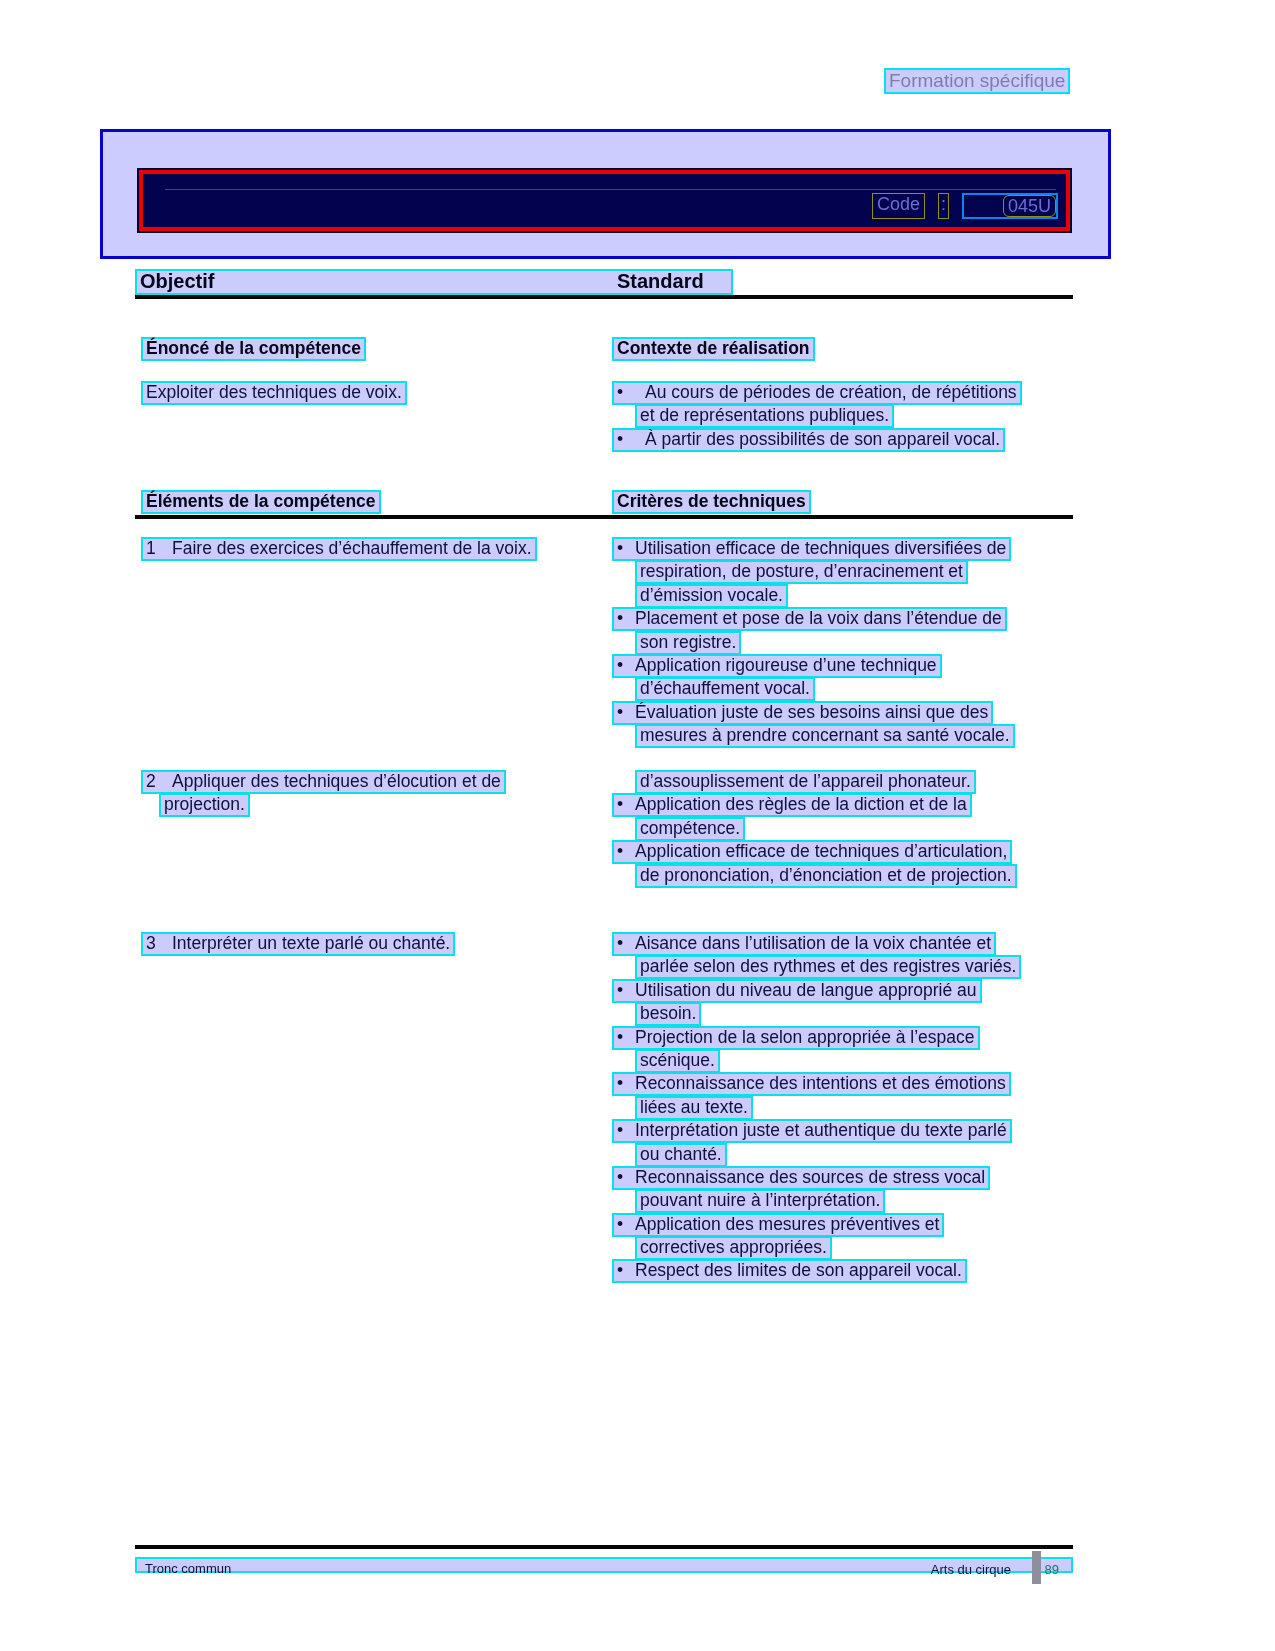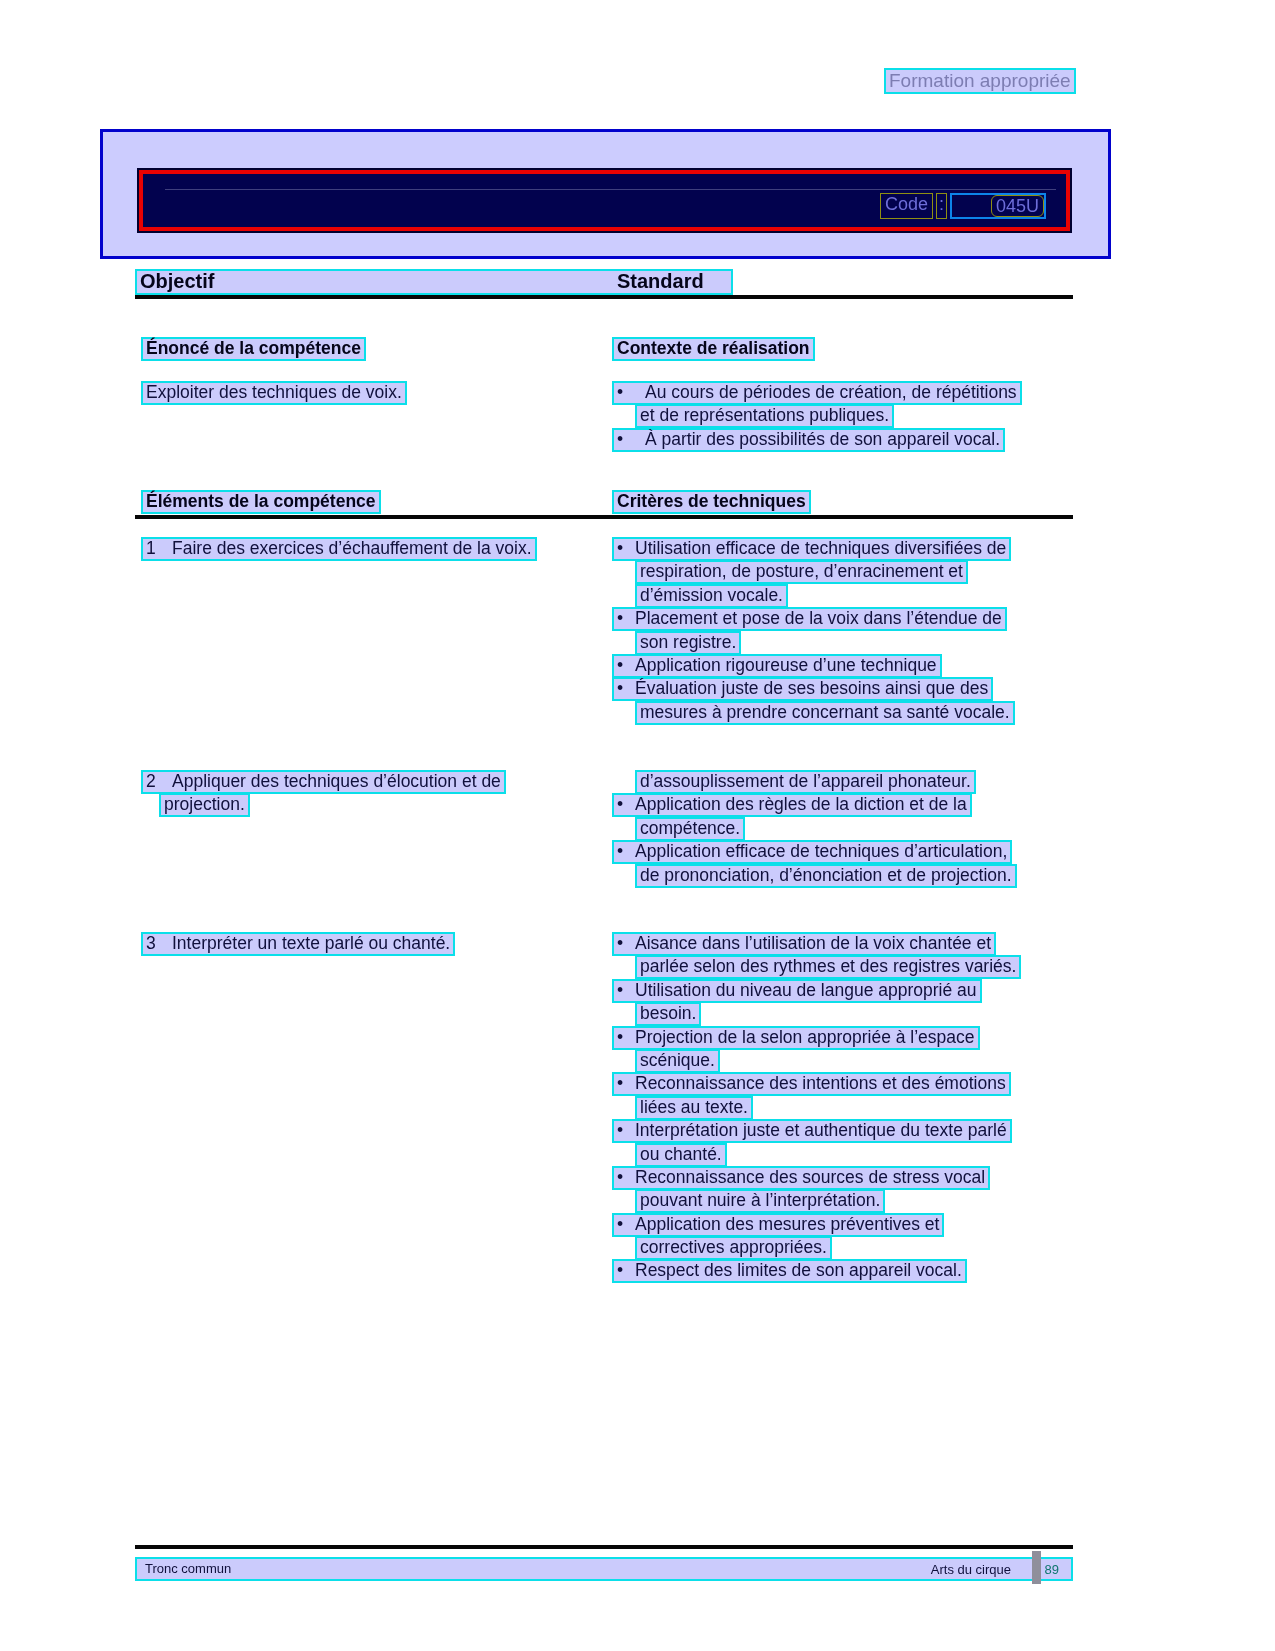--- a/index.html
+++ b/index.html
@@ -35,49 +35,49 @@
   .hero-outline{
     position:absolute;left:34px;top:36px;width:935px;height:65px;
     border:2px solid #000030;box-sizing:border-box;
   }
   .hero-red{
     width:100%;height:100%;border:4px solid #e90202;box-sizing:border-box;
     background:#02024e;position:relative;
   }
   .navy-line{position:absolute;left:22px;right:10px;top:15px;height:1px;background:#3f3f7d;}
   .code-row{
-    position:absolute;right:20px;top:19px;display:flex;gap:3px;align-items:stretch;
+    position:absolute;right:8px;top:19px;display:flex;gap:13px;align-items:stretch;
     font-size:18px;line-height:20px;color:#6d6dd8;
   }
   .olive{border:1px solid #8f8f12;padding:0 4px;}
   .code-field{
     border:2px solid #0d84ea;width:96px;display:flex;justify-content:flex-end;
     box-sizing:border-box;
   }
   .code-field .olive{border-color:#8f8f12;border-radius:6px;}
 
   
   .objbox{width:588px;position:relative;font-size:20px;line-height:21px;}
   .obj,.std{font-weight:bold;color:#05051a;}
   .std{position:absolute;left:480px;}
 
   
   .footer-hl{
-    display:block;width:938px;box-sizing:border-box;height:24px;position:relative;
+    display:block;width:938px;box-sizing:border-box;height:16px;position:relative;
     font-size:13px;line-height:17px;padding:1px 8px;
   }
   .footer-right{position:absolute;right:60px;top:2px;}
   .footer-num{position:absolute;right:12px;top:2px;color:#0f766e;}
   .footer-bar{position:absolute;right:34px;top:-6px;width:9px;height:33px;background:#8f8f9b;}
 </style>
 </head>
 <body>
 
 <div class="abs" style="top:68px;left:884px;">
-  <span class="hl muted">Formation appropriée</span>
+  <span class="hl muted">Formation spécifique</span>
 </div>
 
 <div class="hero">
   <div class="hero-outline">
     <div class="hero-red">
       <div class="navy-line"></div>
       <div class="code-row">
         <span class="olive">Code</span>
         <span class="olive" style="padding:0 2px;">:</span>
         <span class="code-field">
@@ -122,20 +122,21 @@
   <div class="col-left">
     <div class="line"><span class="hl"><span class="num">1</span><span>Faire des exercices d’échauffement de la voix.</span></span></div>
   </div>
   <div class="col-right">
     <div class="line"><span class="hl"><span class="bullet-sm">•</span><span>Utilisation efficace de techniques diversifiées de</span></span></div>
     <div class="line cont"><span class="hl">respiration, de posture, d’enracinement et</span></div>
     <div class="line cont"><span class="hl">d’émission vocale.</span></div>
     <div class="line"><span class="hl"><span class="bullet-sm">•</span><span>Placement et pose de la voix dans l’étendue de</span></span></div>
     <div class="line cont"><span class="hl">son registre.</span></div>
     <div class="line"><span class="hl"><span class="bullet-sm">•</span><span>Application rigoureuse d’une technique</span></span></div>
+    <div class="line cont"><span class="hl">d’échauffement vocal.</span></div>
     <div class="line"><span class="hl"><span class="bullet-sm">•</span><span>Évaluation juste de ses besoins ainsi que des</span></span></div>
     <div class="line cont"><span class="hl">mesures à prendre concernant sa santé vocale.</span></div>
   </div>
 </div>
 
 <div class="row" style="top:770px;">
   <div class="col-left">
     <div class="line"><span class="hl"><span class="num">2</span><span>Appliquer des techniques d’élocution et de</span></span></div>
     <div class="line contnum"><span class="hl">projection.</span></div>
   </div>

